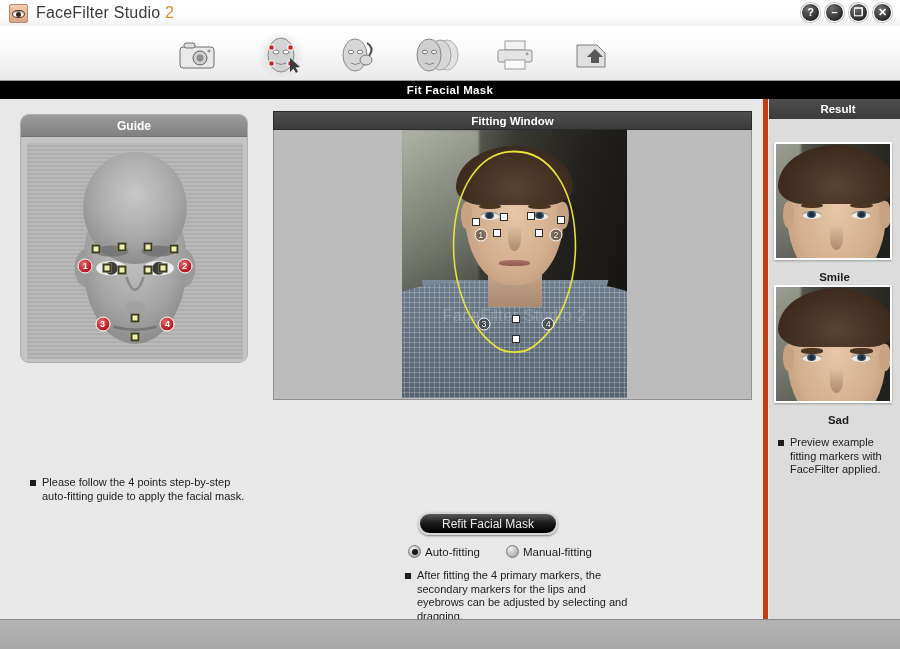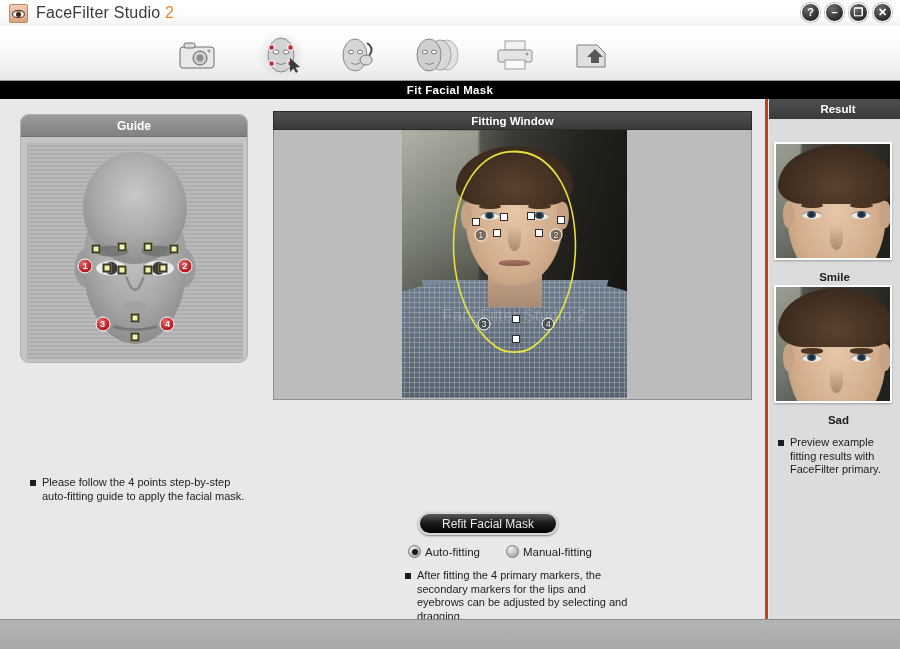--- a/index.html
+++ b/index.html
@@ -99,21 +99,21 @@
     letter-spacing: .3px;
   }
 
   
   .body {
     position: absolute; left: 0; top: 99px; width: 900px; height: 520px;
     background: #e8e8e8;
   }
   .leftcol  { position: absolute; left: 0;   top: 0; width: 268px; height: 520px; background:#e8e8e8; }
   .midcol   { position: absolute; left: 268px; top: 0; width: 500px; height: 520px; background:#e8e8e8;
-              border-right: 3px solid #c2410c; }
+              border-right: 5px solid #c2410c; }
   .rightcol { position: absolute; left: 769px; top: 0; width: 138px; height: 520px; background:#dcdcdc; }
 
   
   .guide-panel {
     position: absolute; left: 20px; top: 15px; width: 228px; height: 249px;
     background: #c4c4c4; border-radius: 9px;
     border: 1px solid #b0b0b0;
     overflow: hidden;
   }
   .panel-head {
@@ -564,18 +564,18 @@
           <div class="eye l"></div>
             <div class="eye r"></div>
           <div class="iris l"></div>
             <div class="iris r"></div>
           <div class="nose"></div>
           <div class="mouth" style="border-radius:60% 60% 0 0;background:#9d6458"></div>
         </div>
       </div>
       <div class="thumb-label" style="left:4px;top:315px">Sad</div>
 
-      <div class="note" style="position:absolute;left:9px;top:337px;width:118px">Preview example fitting results with FaceFilter primary.</div>
+      <div class="note" style="position:absolute;left:9px;top:337px;width:118px">Preview example fitting markers with FaceFilter applied.</div>
     </div>
   </div>
 
   <div class="statusbar"></div>
 </div>
 
 </body></html>

